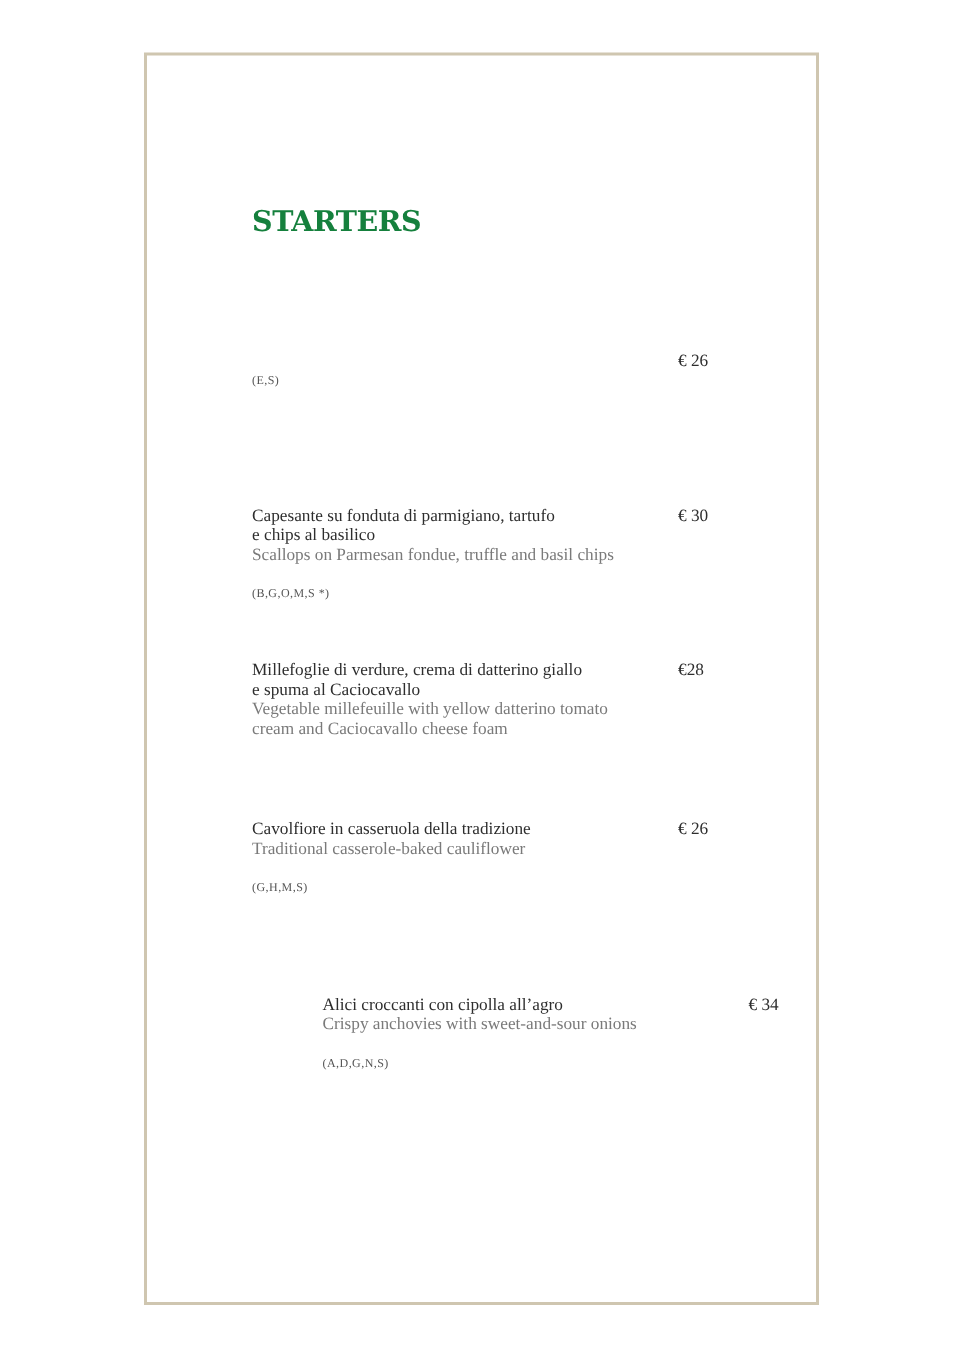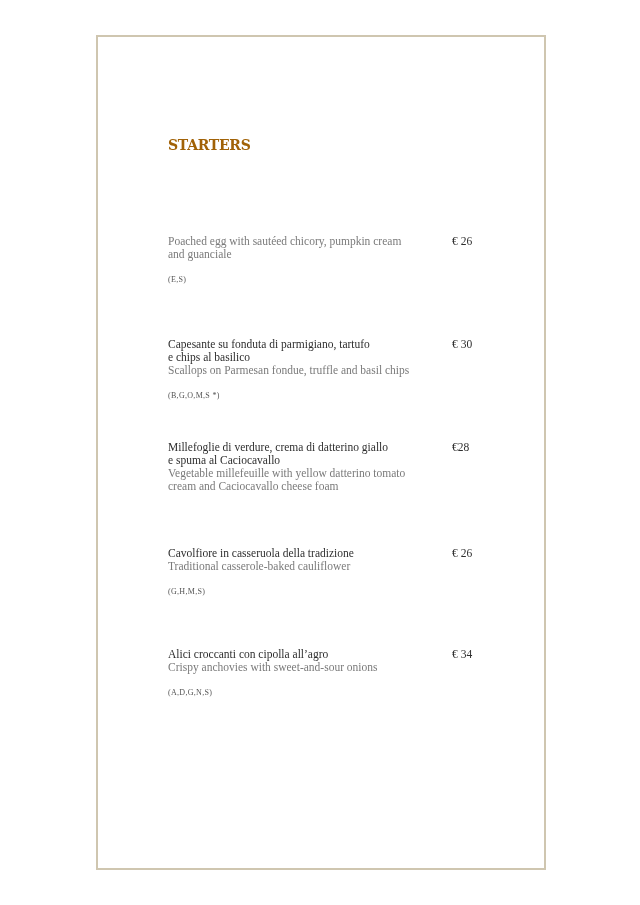--- a/index.html
+++ b/index.html
@@ -4,21 +4,21 @@
   <style>
     html, body { margin: 0; padding: 0; background: #ffffff; }
     body { width: 640px; height: 905px; position: relative; overflow: hidden; }
     .frame {
       position: absolute; left: 96px; top: 35px; width: 446px; height: 831px;
       border: 2px solid #cfc6b0; box-sizing: content-box;
     }
     .title {
       position: absolute; left: 168px; top: 137px;
       font-family: "DejaVu Serif", serif; font-weight: bold;
-      font-size: 14px; letter-spacing: -0.3px; color: #a16207;
+      font-size: 19px; letter-spacing: -0.3px; color: #15803d;
     }
     .item { position: absolute; left: 168px; width: 310px; }
     .it {
       font-family: "Liberation Serif", serif; font-size: 11.5px; line-height: 13px;
       color: #2e2e2e; width: 280px; white-space: pre-line;
     }
     .en {
       font-family: "Liberation Serif", serif; font-size: 11.5px; line-height: 13px;
       color: #7a7a7a; width: 280px; white-space: pre-line;
     }
@@ -32,22 +32,20 @@
     }
   </style>
 </head>
 <body>
 
 <div class="frame"></div>
 
 <div class="title">STARTERS</div>
 
 <div class="item" style="top:235px;">
-  <div class="en">Poached egg with sautéed chicory, pumpkin cream
-and guanciale</div>
   <div class="price">€ 26</div>
   <div class="allergens">(E,S)</div>
 </div>
 
 <div class="item" style="top:338px;">
   <div class="it">Capesante su fonduta di parmigiano, tartufo
 e chips al basilico</div>
   <div class="en">Scallops on Parmesan fondue, truffle and basil chips</div>
   <div class="price">€ 30</div>
   <div class="allergens">(B,G,O,M,S *)</div>
@@ -61,18 +59,18 @@
   <div class="price">€28</div>
 </div>
 
 <div class="item" style="top:547px;">
   <div class="it">Cavolfiore in casseruola della tradizione</div>
   <div class="en">Traditional casserole-baked cauliflower</div>
   <div class="price">€ 26</div>
   <div class="allergens">(G,H,M,S)</div>
 </div>
 
-<div class="item" style="top:648px;">
+<div class="item" style="top:664px;margin-left:47px;">
   <div class="it">Alici croccanti con cipolla all’agro</div>
   <div class="en">Crispy anchovies with sweet-and-sour onions</div>
   <div class="price">€ 34</div>
   <div class="allergens">(A,D,G,N,S)</div>
 </div>
 
 </body></html>

